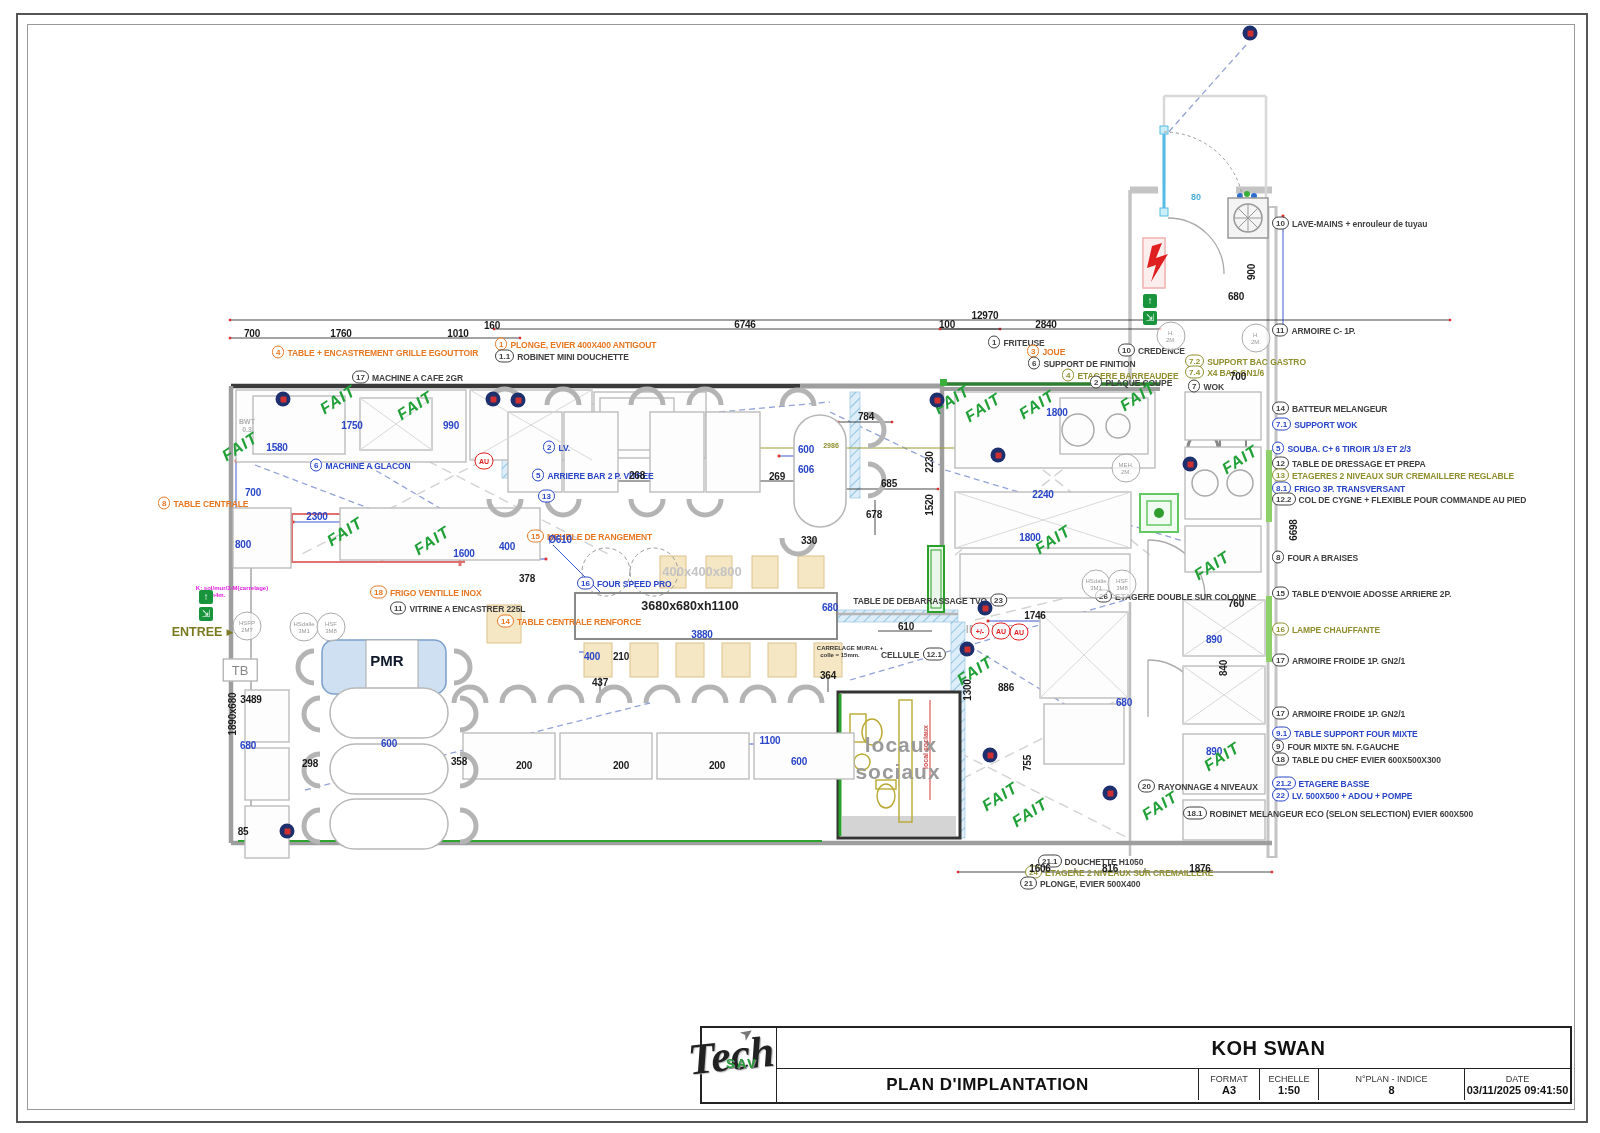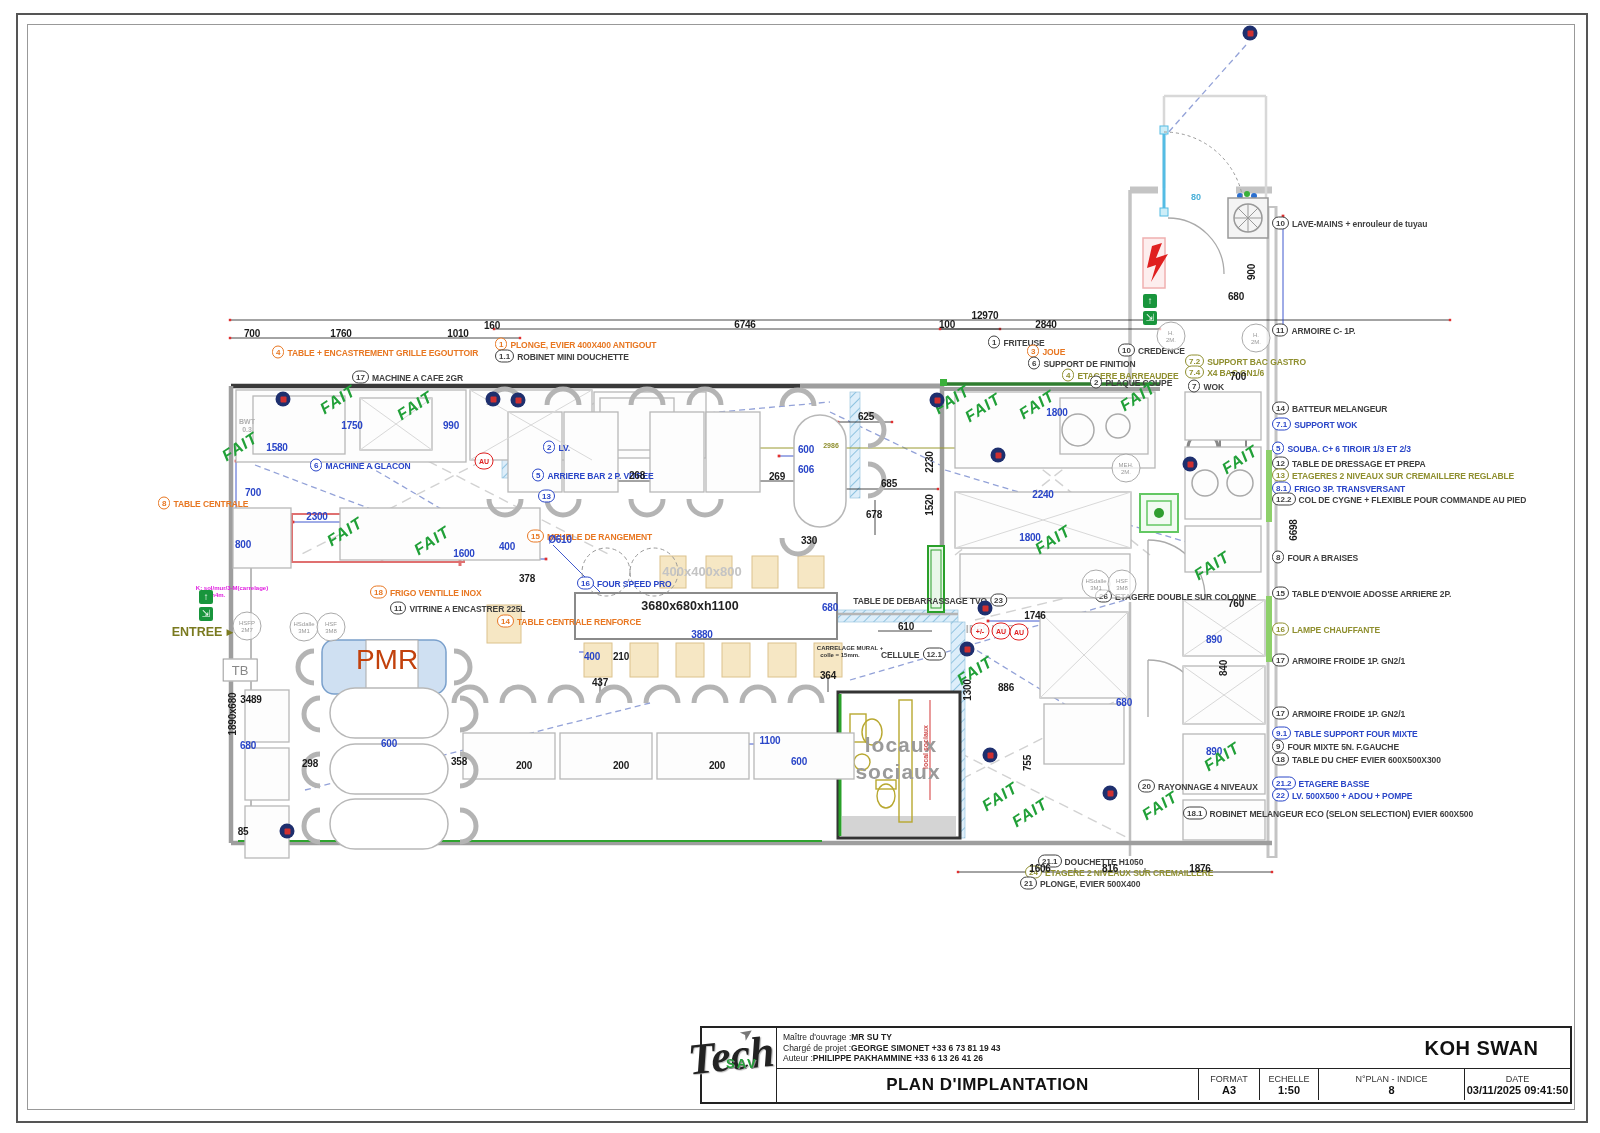--- a/index.html
+++ b/index.html
@@ -20,21 +20,21 @@
   .fait{position:absolute;color:#21a038;font-weight:800;font-style:italic;font-size:16px;letter-spacing:1px;transform:translate(-50%,-50%) rotate(-33deg);}
 
   .badge-navy{position:absolute;width:15px;height:15px;border-radius:50%;background:#1e2f6e;transform:translate(-50%,-50%);display:flex;align-items:center;justify-content:center;}
   .badge-navy i{width:6px;height:6px;background:#d03030;border-radius:1px;display:block;}
   .badge-red{position:absolute;min-width:15px;height:15px;border:1.5px solid #e02020;border-radius:9px;color:#e02020;font-size:7px;font-weight:800;line-height:15px;text-align:center;background:rgba(255,255,255,.85);transform:translate(-50%,-50%);padding:0 1px;}
   .exit{position:absolute;width:14px;height:14px;background:#18953c;color:#fff;font-size:10px;line-height:14px;text-align:center;transform:translate(-50%,-50%);border-radius:2px;}
 
   .circle-note{position:absolute;width:27px;height:27px;border:1px solid #aaa;border-radius:50%;color:#999;font-size:6px;line-height:1.15;display:flex;flex-direction:column;align-items:center;justify-content:center;background:rgba(255,255,255,.7);transform:translate(-50%,-50%);text-align:center;}
 
   .txt{position:absolute;transform:translate(-50%,-50%);white-space:nowrap;}
-  .t-pmr{font-size:28px;font-weight:400;color:#c2410c;}
+  .t-pmr{font-size:15px;font-weight:700;color:#0f172a;}
   .t-room{font-size:21px;font-weight:700;color:#9a9a9a;letter-spacing:1px;}
   .t-btable{font-size:12.5px;font-weight:700;color:#222;}
   .t-ghostbig{font-size:13px;font-weight:700;color:#c4c4c4;}
   .t-ghost{font-size:11px;font-weight:700;color:#b5b5b5;}
   .t-entree{font-size:12.5px;font-weight:700;color:#7a7a20;}
   .t-entree-arrow{font-size:9px;color:#7a7a20;}
   .t-tb{font-size:13px;color:#888;border:1px solid #999;background:#fff;padding:3px 8px;}
   .t-tiny{font-size:6px;color:#333;font-weight:700;}
   .t-magenta{font-size:6px;color:#e020e0;font-weight:700;}
   .t-cyan{font-size:9px;color:#4ab0d8;font-weight:700;}
@@ -544,21 +544,21 @@
       <div class="dim b" style="left: 253px; top: 493px;">700</div>
       <div class="dim b" style="left: 243px; top: 545px;">800</div>
       <div class="dim b" style="left: 317px; top: 517px;">2300</div>
       <div class="dim b" style="left: 464px; top: 554px;">1600</div>
       <div class="dim b" style="left: 507px; top: 547px;">400</div>
       <div class="dim b" style="left: 560px; top: 540px;">Ø610</div>
       <div class="dim k" style="left: 637px; top: 476px;">268</div>
       <div class="dim k" style="left: 777px; top: 477px;">269</div>
       <div class="dim b" style="left: 806px; top: 450px;">600</div>
       <div class="dim b" style="left: 806px; top: 470px;">606</div>
-      <div class="dim k" style="left: 866px; top: 417px;">625</div>
+      <div class="dim k" style="left: 866px; top: 417px;">784</div>
       <div class="dim k" style="left: 889px; top: 484px;">685</div>
       <div class="dim k" style="left: 874px; top: 515px;">678</div>
       <div class="dim k" style="left: 809px; top: 541px;">330</div>
       <div class="dim k" style="left: 527px; top: 579px;">378</div>
       <div class="dim b" style="left: 702px; top: 635px;">3880</div>
       <div class="dim b" style="left: 830px; top: 608px;">680</div>
       <div class="dim b" style="left: 592px; top: 657px;">400</div>
       <div class="dim k" style="left: 621px; top: 657px;">210</div>
       <div class="dim k" style="left: 600px; top: 683px;">437</div>
       <div class="dim k" style="left: 906px; top: 627px;">610</div>
@@ -710,25 +710,20 @@
     </div>
 
   <div class="tblock">
     <div class="tb-logo">
       <span class="logo-arrow">➤</span>
       <span class="logo-tech">Tech</span>
       <span class="logo-sav">SAV</span>
     </div>
     <div class="tb-right">
       <div class="tb-top">
-        <div class="tb-info">
-          <div><span>Maître d'ouvrage :</span><b>MR SU TY</b></div>
-          <div><span>Chargé de projet :</span><b>GEORGE SIMONET +33 6 73 81 19 43</b></div>
-          <div><span>Auteur :</span><b>PHILIPPE PAKHAMMINE +33 6 13 26 41 26</b></div>
-        </div>
         <div class="tb-proj">KOH SWAN</div>
       </div>
       <div class="tb-bot">
         <div class="tb-title">PLAN D'IMPLANTATION</div>
         <div class="tb-cell w-format">
           <span class="cl">FORMAT</span>
           <span class="cv">A3</span>
         </div>
         <div class="tb-cell w-ech">
           <span class="cl">ECHELLE</span>

